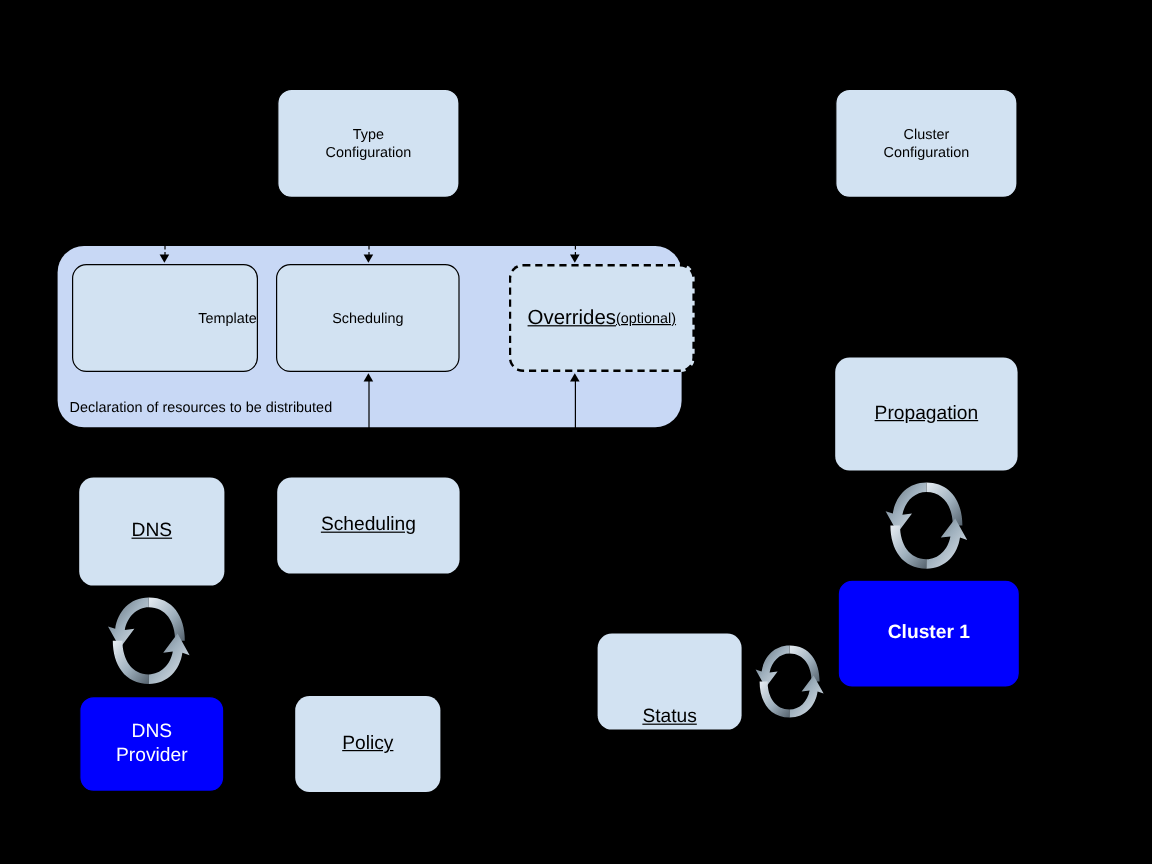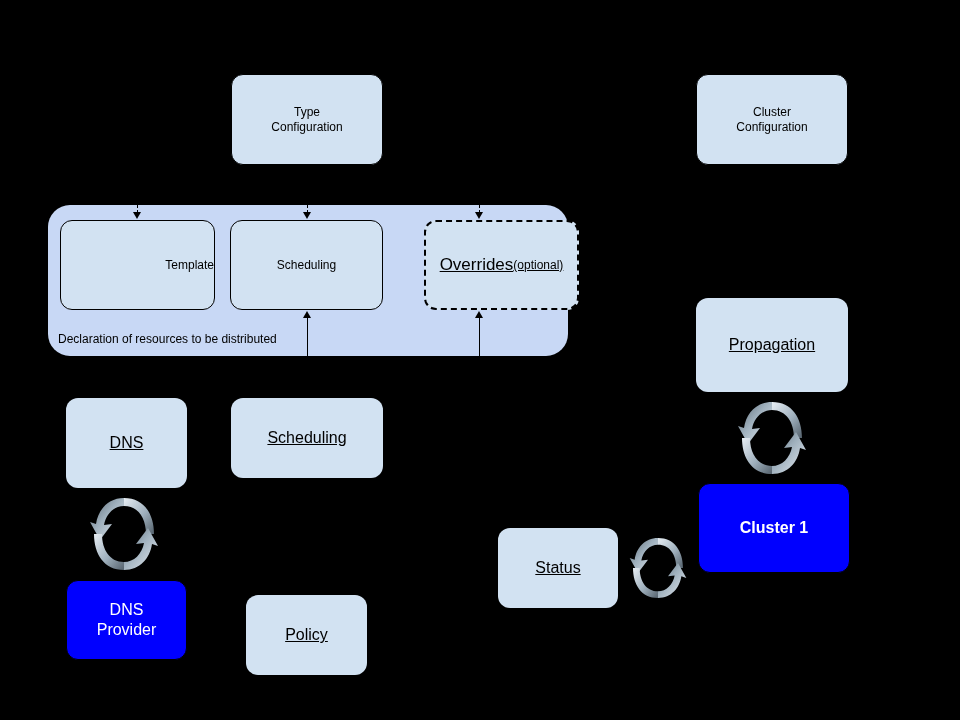--- a/index.html
+++ b/index.html
@@ -172,25 +172,25 @@
 
   <div class="box box-light-noborder" style="left:231px; top:398px; width:152px; height:80px;">
     <span>Scheduling</span>
   </div>
 
   <div class="box box-blue" style="left:66px; top:580px; width:121px; height:80px;">
     <span>DNS
 Provider</span>
   </div>
 
-  <div class="box box-light-noborder" style="left:246px; top:595px; width:121px; height:80px;">
+  <div class="box box-light-noborder" style="left:246px; top:580px; width:121px; height:80px;">
     <span>Policy</span>
   </div>
 
-  <div class="box box-light-noborder" style="left:498px; top:528px; width:120px; height:80px;">
+  <div class="box box-light-noborder" style="left:498px; top:528px; width:120px; height:80px;align-items:flex-end;">
     <span>Status</span>
   </div>
 
   <div class="cycle-icon" style="left:628px; top:527px; width:60px; height:82px;">
     <svg viewBox="0 0 72 84" width="60" height="82" aria-hidden="true">
       <path d="M36 6 C 56 6, 66 22, 66 42 L 58 42 C 58 26, 50 14, 36 14 Z" fill="url(#gradA)"></path>
       <path d="M36 6 C 20 6, 10 18, 8 32 L 2 30 L 12 48 L 24 32 L 16 33 C 18 22, 26 14, 36 14 Z" fill="url(#gradB)"></path>
       <path d="M36 78 C 16 78, 6 62, 6 42 L 14 42 C 14 58, 22 70, 36 70 Z" fill="url(#gradA)"></path>
       <path d="M36 78 C 52 78, 62 66, 64 52 L 70 54 L 60 36 L 48 52 L 56 51 C 54 62, 46 70, 36 70 Z" fill="url(#gradB)"></path>
     </svg>

